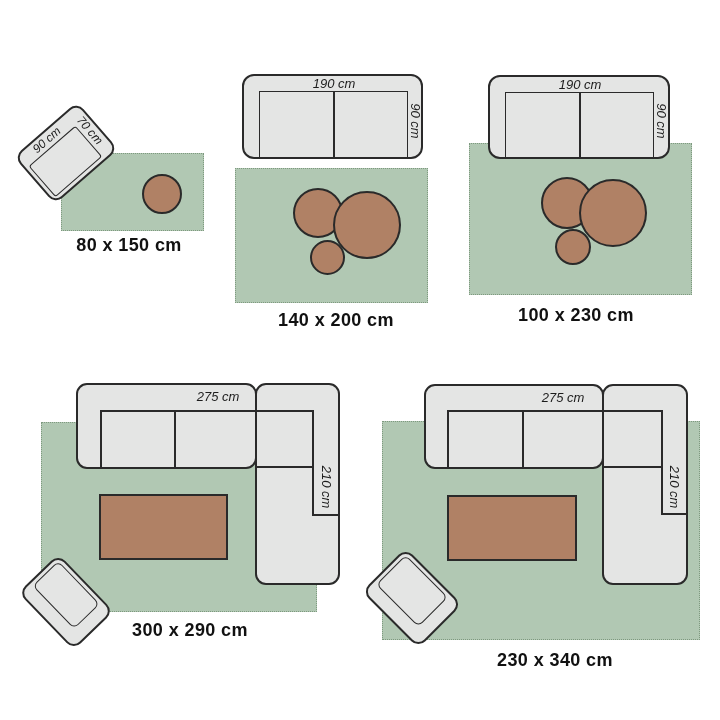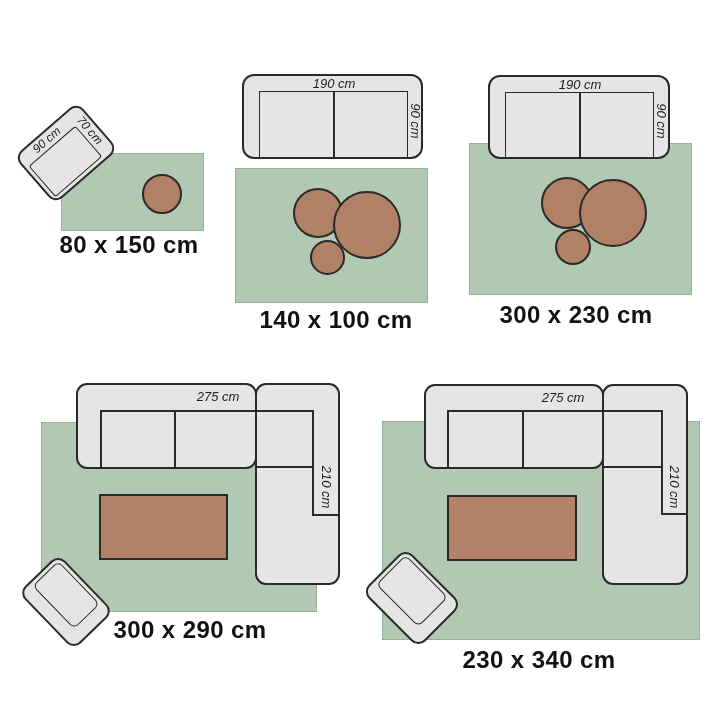--- a/index.html
+++ b/index.html
@@ -34,21 +34,21 @@
   }
   .chair { position:absolute; }
   .dim {
     position:absolute; font-style:italic; font-size:13px;
     color:var(--dim_text,#1c1c1c); white-space:nowrap; line-height:1;
     transform:translate(-50%,-50%);
   }
   .dim.v  { transform:translate(-50%,-50%) rotate(90deg); }
   .dim.sm { font-size:12px; }
   .size-label {
-    position:absolute; font-weight:700; font-size:24px; letter-spacing:.4px;
+    position:absolute; font-weight:700; font-size:18px; letter-spacing:.4px;
     color:var(--label_text,#111111); white-space:nowrap; line-height:1;
     transform:translate(-50%,-50%);
     text-align:right;
   }
 </style>
 </head>
 <body>
 
 <div class="canvas">
 
@@ -73,38 +73,38 @@
     <div class="circle" style="left:310px;top:240px;width:35px;height:35px"></div>
 
     <div style="position:absolute;left:242px;top:74px;width:181px;height:85px">
       <div class="piece" style="left:0;top:0;right:0;bottom:0;border-radius:12px"></div>
       <div class="seat" style="left:17px;top:17px;right:15px;bottom:0;border-bottom:none"></div>
       <div class="line" style="left:91px;top:17px;width:1.5px;bottom:0"></div>
       <div class="dim" style="left:92px;top:9px">190 cm</div>
       <div class="dim v" style="left:173px;top:47px">90 cm</div>
     </div>
 
-    <div class="size-label" style="left:336px;top:320px">140 x 100 cm</div>
+    <div class="size-label" style="left:336px;top:320px">140 x 200 cm</div>
   </div>
 
   <div class="scene">
     <div class="rug" style="left:469px;top:143px;width:223px;height:152px"></div>
     <div class="circle" style="left:541px;top:177px;width:52px;height:52px"></div>
     <div class="circle" style="left:579px;top:179px;width:68px;height:68px"></div>
     <div class="circle" style="left:555px;top:229px;width:36px;height:36px"></div>
 
     <div style="position:absolute;left:488px;top:75px;width:182px;height:84px">
       <div class="piece" style="left:0;top:0;right:0;bottom:0;border-radius:12px"></div>
       <div class="seat" style="left:17px;top:17px;right:16px;bottom:0;border-bottom:none"></div>
       <div class="line" style="left:91px;top:17px;width:1.5px;bottom:0"></div>
       <div class="dim" style="left:92px;top:9px">190 cm</div>
       <div class="dim v" style="left:173px;top:46px">90 cm</div>
     </div>
 
-    <div class="size-label" style="left:576px;top:315px">300 x 230 cm</div>
+    <div class="size-label" style="left:576px;top:315px">100 x 230 cm</div>
   </div>
 
   <div class="scene">
     <div class="rug" style="left:41px;top:422px;width:276px;height:190px"></div>
 
     <div class="piece" style="left:76px;top:383px;width:181px;height:86px;border-radius:11px"></div>
     <div class="piece" style="left:255px;top:383px;width:85px;height:202px;border-radius:11px"></div>
     <div class="line" style="left:100px;top:410px;width:1.5px;height:57px"></div>
     <div class="line" style="left:100px;top:410px;width:213px;height:1.5px"></div>
     <div class="line" style="left:174px;top:410px;width:1.5px;height:57px"></div>
@@ -138,16 +138,16 @@
     <div class="dim" style="left:563px;top:397px">275 cm</div>
     <div class="dim v" style="left:674px;top:487px">210 cm</div>
 
     <div class="ctable" style="left:447px;top:495px;width:130px;height:66px"></div>
 
     <div class="chair" style="left:412px;top:598px;width:80px;height:62px;transform:translate(-50%,-50%) rotate(45deg)">
       <div class="piece" style="left:0;top:0;right:0;bottom:0;border-radius:10px"></div>
       <div class="seat" style="left:5px;top:5px;right:15px;bottom:15px;border-radius:6px"></div>
     </div>
 
-    <div class="size-label" style="left:539px;top:660px">230 x 340 cm</div>
+    <div class="size-label" style="left:555px;top:660px">230 x 340 cm</div>
   </div>
 
 </div>
 
 </body></html>

